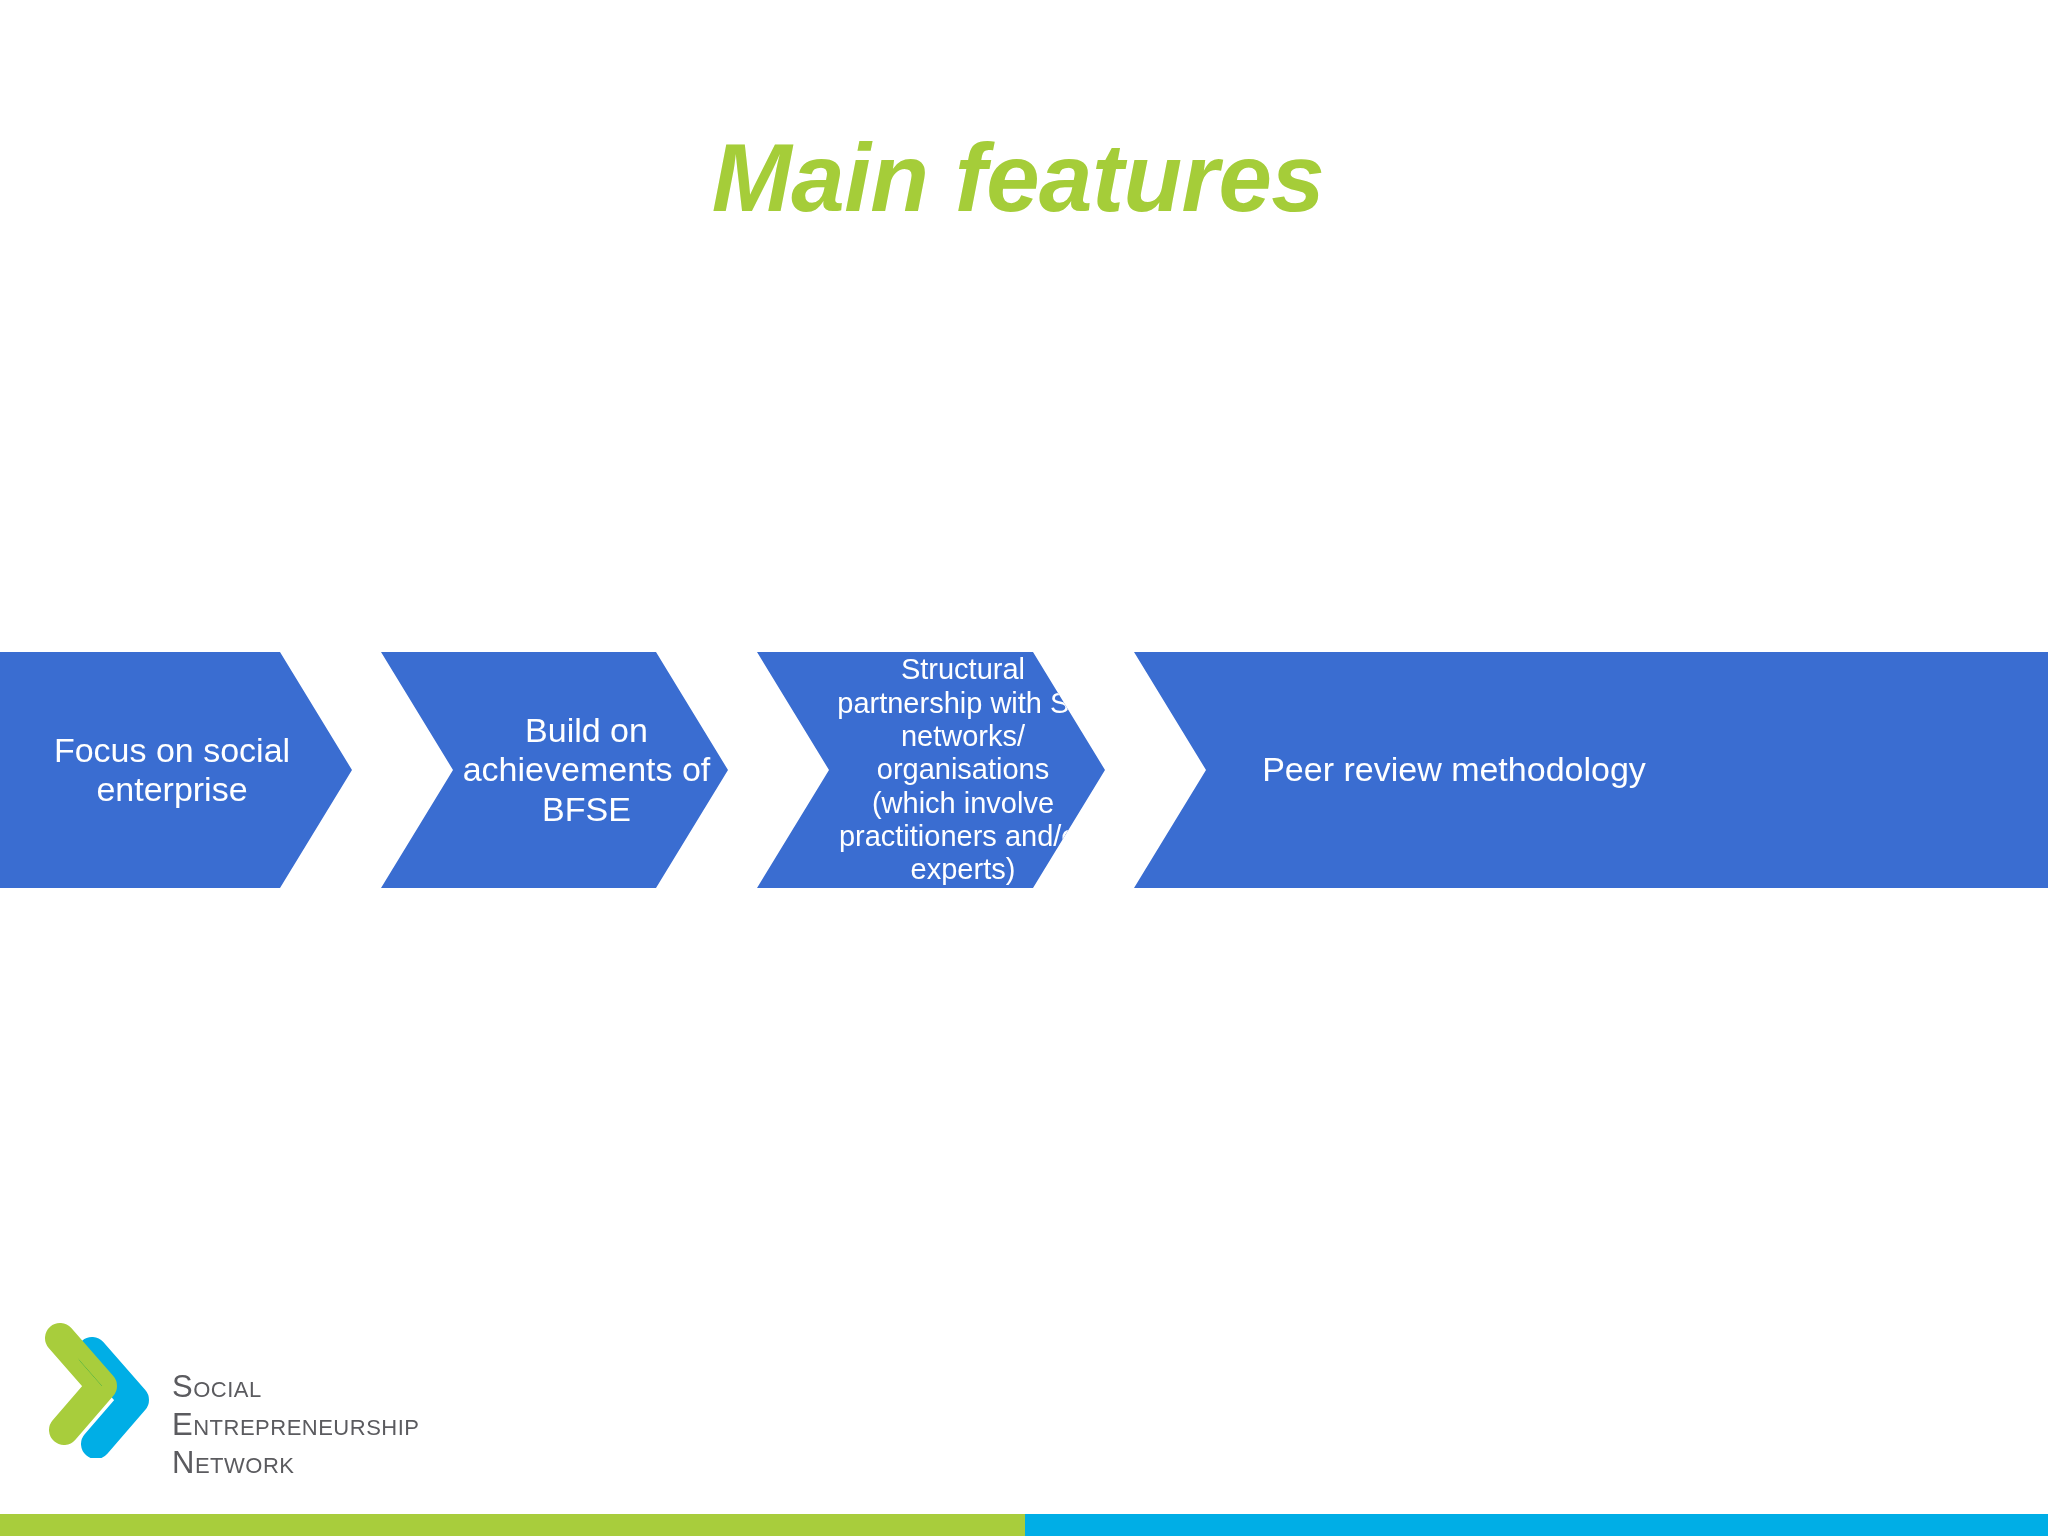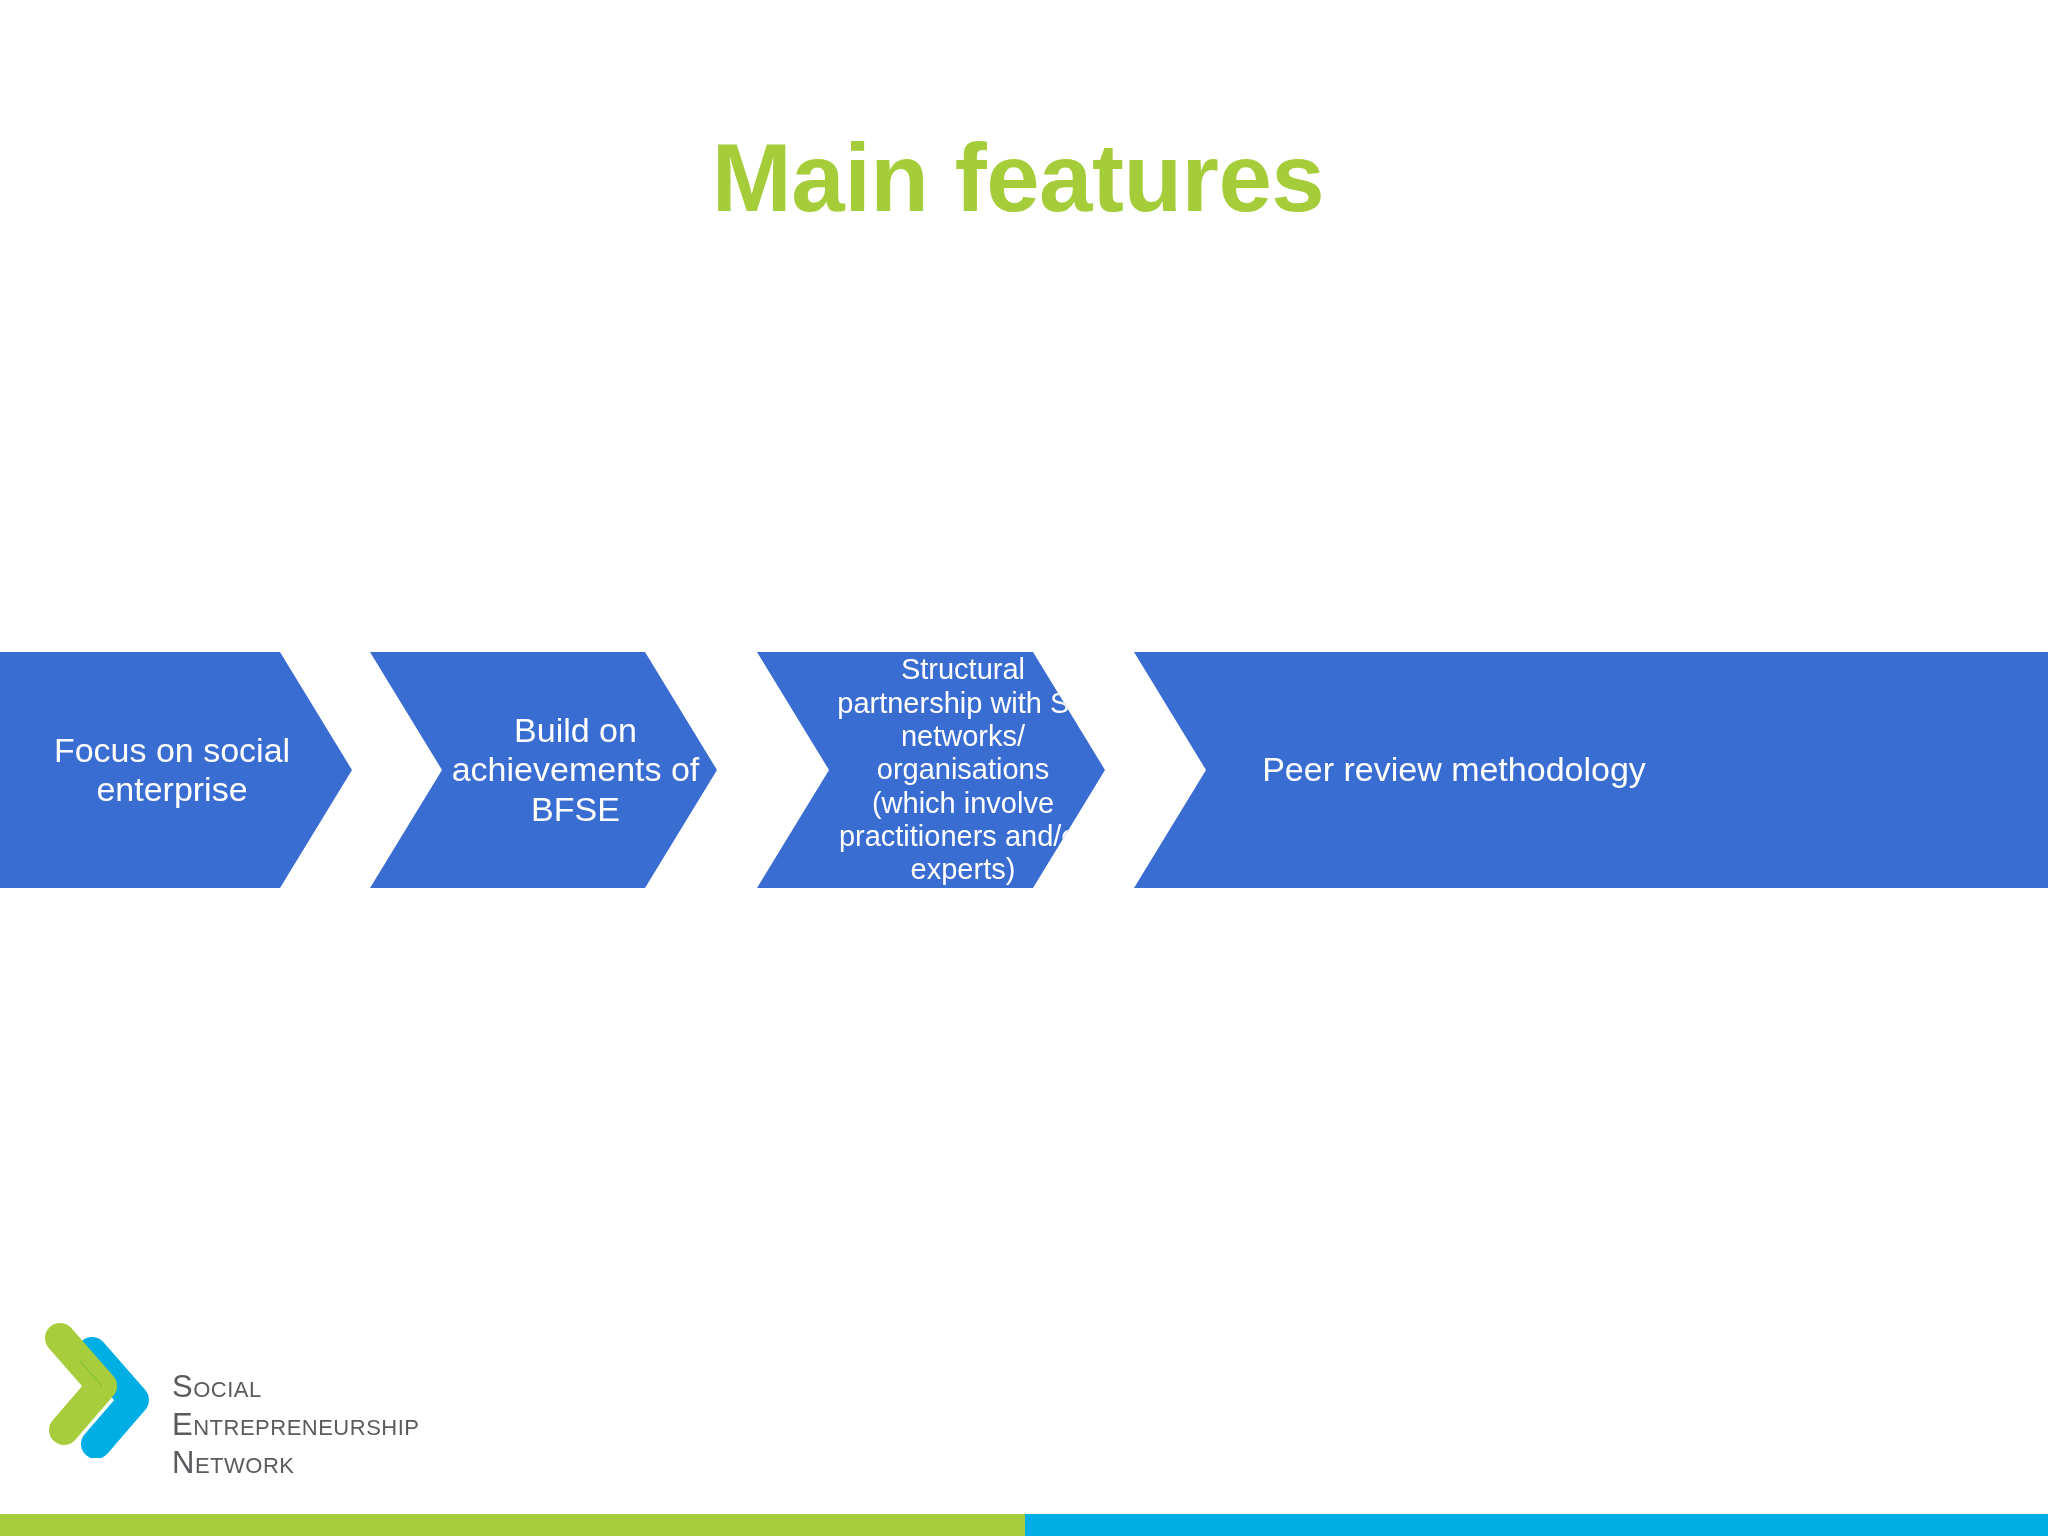--- a/index.html
+++ b/index.html
@@ -31,20 +31,21 @@
     left: 0;
     width: 2036px;
     text-align: center;
     color: #A5CD39;
     font-family: "Liberation Sans", sans-serif;
     font-weight: bold;
     font-size: 96px;
     line-height: 1.05;
     letter-spacing: -0.5px;
     white-space: nowrap;
+    font-style: italic;
   }
 
   
   .chevron-row {
     position: absolute;
     top: 652px;
     left: 0;
     width: 2048px;
     height: 236px;
   }
@@ -71,21 +72,21 @@
     font-weight: normal;
     line-height: 1.16;
     padding-left: 74px;
     padding-right: 10px;
     box-sizing: border-box;
     width: 100%;
   }
 
   
   #chev-0 { left: -72px;  width: 424px; }
-  #chev-1 { left: 370px;  width: 347px; }
+  #chev-1 { left: 381px;  width: 347px; }
   #chev-2 { left: 757px;  width: 348px; }
   #chev-3 { left: 1134px; width: 986px; }
 
   #chev-0 .chevron-label { font-size: 34px; }
   #chev-1 .chevron-label { font-size: 34px; }
   #chev-2 .chevron-label { font-size: 29px; line-height: 1.15; }
   #chev-3 .chevron-label { font-size: 34px; padding-right: 420px; }
 
   
   .logo {

